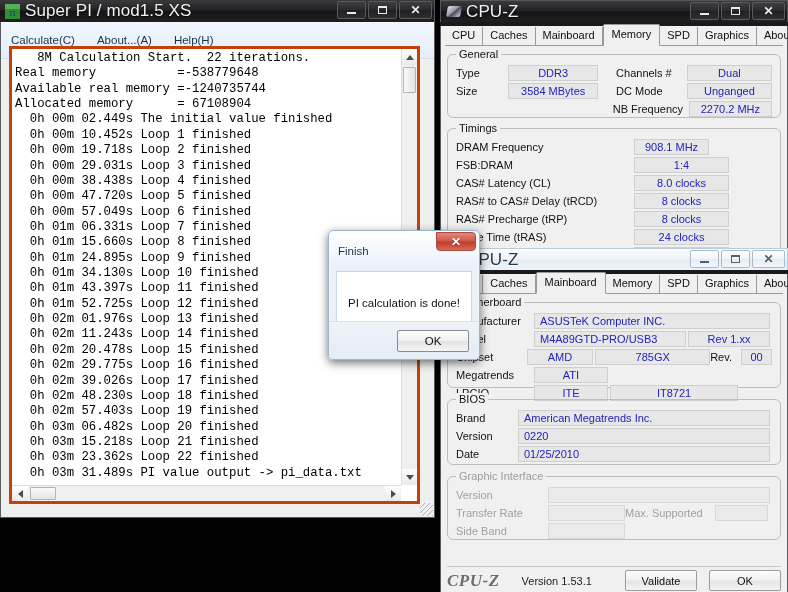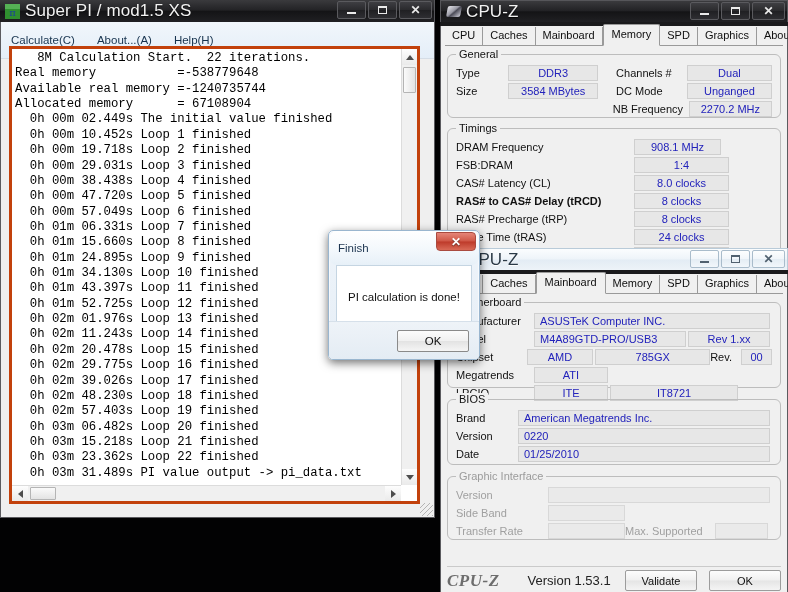--- a/index.html
+++ b/index.html
@@ -259,21 +259,21 @@
     padding-top: 4px;
   }
   .brand {
     font-family: "Liberation Serif", serif;
     font-style: italic;
     font-weight: bold;
     font-size: 17px;
     color: #6d6d6d;
     letter-spacing: 0.5px;
   }
-  .verlabel { font-size: 13px; color: #222; margin-left: 28px; }
+  .verlabel { font-size: 11px; color: #222; margin-left: 22px; }
   .btn {
     border: 1px solid #9c9c9c;
     background: linear-gradient(180deg,#fdfdfd 0%, #f0f0f0 48%, #e5e5e5 52%, #f4f4f4 100%);
     border-radius: 2px;
     font-size: 11px;
     color: #111;
     display: flex; align-items: center; justify-content: center;
     height: 21px;
   }
 
@@ -315,21 +315,21 @@
     position: absolute;
     left: 328px; top: 230px;
     width: 152px; height: 130px;
     border: 1px solid #9ab6cf;
     border-radius: 5px;
     background: linear-gradient(180deg,#eef4fa 0%, #e6eef6 100%);
     box-shadow: 0 3px 10px rgba(0,0,0,.55), 0 0 0 1px rgba(255,255,255,.6) inset;
     overflow: hidden;
   }
   #finish .dlg-title {
-    height: 34px;
+    height: 40px;
     display: flex; align-items: center;
     padding-left: 9px;
     font-size: 11.5px;
     color: #1d3550;
     background: linear-gradient(180deg,#ffffff 0%, #f3f8fc 55%, #e7f0f8 100%);
     position: relative;
     border-radius: 8px;
   }
   #finish .dlg-close {
     position: absolute;
@@ -512,32 +512,32 @@
             <span style="width:97px;"></span>
             <span class="lab" style="width:76px;margin-left:18px;">NB Frequency</span>
             <span class="val" style="width:92px;">2270.2 MHz</span>
           </div>
         </div>
 
         <div class="group" style="height:148px;margin-top:10px;">
           <span class="legend">Timings</span>
           <div class="row">
             <span class="lab" style="width:178px;">DRAM Frequency</span>
-            <span class="val" style="width:87px;">908.1 MHz</span>
+            <span class="val" style="width:75px;">908.1 MHz</span>
           </div>
           <div class="row">
             <span class="lab" style="width:178px;">FSB:DRAM</span>
             <span class="val" style="width:95px;">1:4</span>
           </div>
           <div class="row">
             <span class="lab" style="width:178px;">CAS# Latency (CL)</span>
             <span class="val" style="width:95px;">8.0 clocks</span>
           </div>
           <div class="row">
-            <span class="lab" style="width:178px;font-weight:bold;">RAS# to CAS# Delay (tRCD)</span>
+            <span class="lab" style="width:178px;">RAS# to CAS# Delay (tRCD)</span>
             <span class="val" style="width:95px;">8 clocks</span>
           </div>
           <div class="row">
             <span class="lab" style="width:178px;">RAS# Precharge (tRP)</span>
             <span class="val" style="width:95px;">8 clocks</span>
           </div>
           <div class="row">
             <span class="lab" style="width:178px;">Cycle Time (tRAS)</span>
             <span class="val" style="width:95px;">24 clocks</span>
           </div>
@@ -630,28 +630,28 @@
           </div>
         </div>
 
         <div class="group dim" style="height:64px;margin-top:11px;">
           <span class="legend">Graphic Interface</span>
           <div class="row">
             <span class="lab dim" style="width:92px;">Version</span>
             <span class="val empty" style="width:222px;"></span>
           </div>
           <div class="row">
-            <span class="lab dim" style="width:92px;">Side Band</span>
-            <span class="val empty" style="width:77px;"></span>
-          </div>
-          <div class="row">
             <span class="lab dim" style="width:92px;">Transfer Rate</span>
             <span class="val empty" style="width:77px;"></span>
             <span class="lab dim" style="width:90px;">Max. Supported</span>
             <span class="val empty" style="width:53px;"></span>
+          </div>
+          <div class="row">
+            <span class="lab dim" style="width:92px;">Side Band</span>
+            <span class="val empty" style="width:77px;"></span>
           </div>
         </div>
       </div>
 
       <div class="statusbar">
         <span class="brand">CPU-Z</span>
         <span class="verlabel">Version 1.53.1</span>
         <span class="btn" style="width:72px;margin-left:auto;">Validate</span>
         <span class="btn" style="width:72px;margin-left:12px;">OK</span>
       </div>

